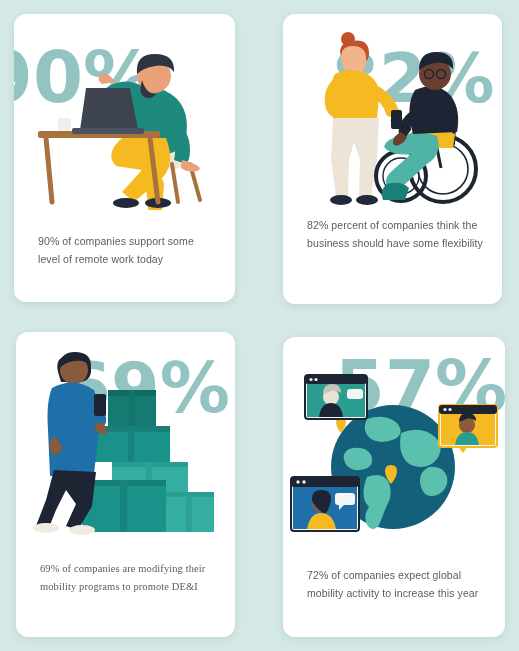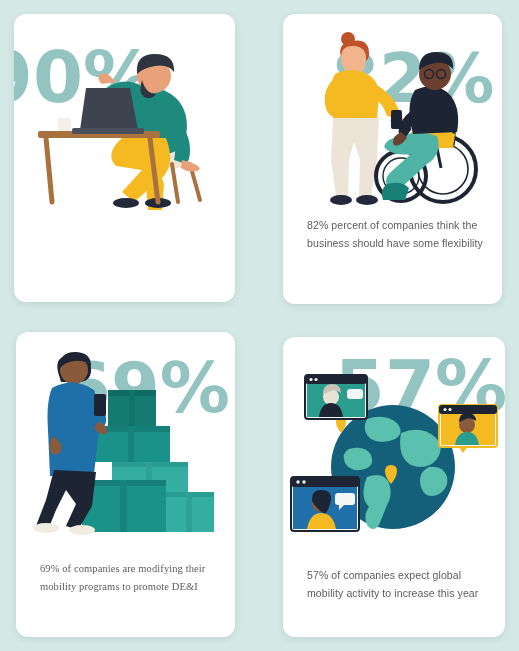--- a/index.html
+++ b/index.html
@@ -88,20 +88,21 @@
 
         <rect x="24" y="117" width="122" height="7" rx="2" fill="#a9713d"></rect>
         <path d="M32 124 l6 64 M136 124 l8 64" stroke="#a9713d" stroke-width="5" stroke-linecap="round" fill="none"></path>
 
         <path d="M72 74 l44 0 l8 42 l-58 0 z" fill="#3d4450"></path>
         <rect x="58" y="114" width="72" height="6" rx="2" fill="#4a515e"></rect>
 
         <rect x="44" y="104" width="13" height="13" rx="2" fill="#f2efe8"></rect>
       </svg>
     </div>
+    <div class="caption">90% of companies support some level of remote work today</div>
   </div>
 
   <div class="card card-2">
     <div class="art">
       <svg viewBox="0 0 219 196" width="219" height="196" aria-hidden="true">
         <text class="pct" x="130" y="88" font-size="68" text-anchor="middle">82%</text>
 
         <path d="M58 43 q-4 -14 11 -16 q16 -3 17 11 q1 9 -7 11 z" fill="#c0522a"></path>
         <circle cx="65" cy="25" r="7" fill="#c0522a"></circle>
         <path d="M58 44 q2 16 12 17 q12 1 13 -15 q1 -13 -12 -14 q-13 -1 -13 12 z" fill="#f1b48d"></path>
@@ -234,16 +235,16 @@
           <circle cx="21" cy="145" r="1.7" fill="#f4f6f5"></circle>
           <rect x="10" y="150" width="64" height="42" fill="#1f6fa8"></rect>
           <circle cx="38" cy="166" r="9" fill="#8a5a3c"></circle>
           <path d="M29 164 q-1 -11 9 -11 q11 0 10 10 q-2 10 -6 14 q-8 -4 -13 -13 z" fill="#1d2433"></path>
           <path d="M24 192 q3 -16 14 -16 q12 0 15 16 z" fill="#f5b921"></path>
           <rect x="52" y="156" width="20" height="12" rx="3" fill="#f4f6f5"></rect>
           <path d="M56 168 l0 5 l5 -5 z" fill="#f4f6f5"></path>
         </g>
       </svg>
     </div>
-    <div class="caption">57% of companies expect global mobility activity to increase this year</div>
+    <div class="caption">72% of companies expect global mobility activity to increase this year</div>
   </div>
 
 </div>
 
 </body></html>

